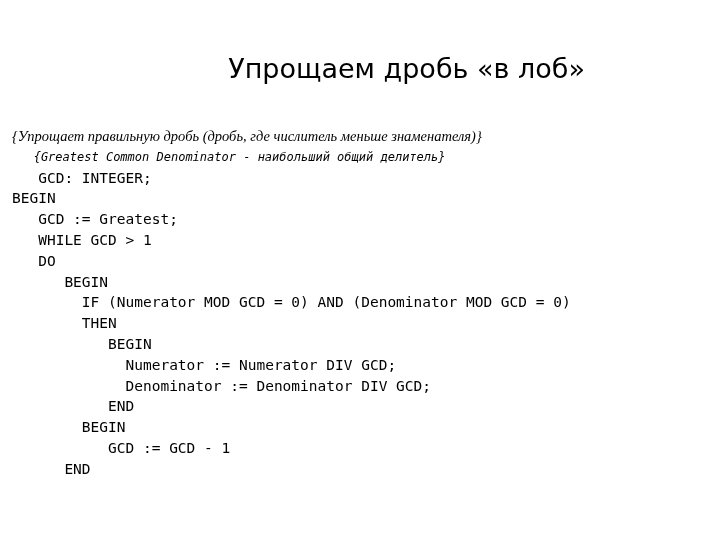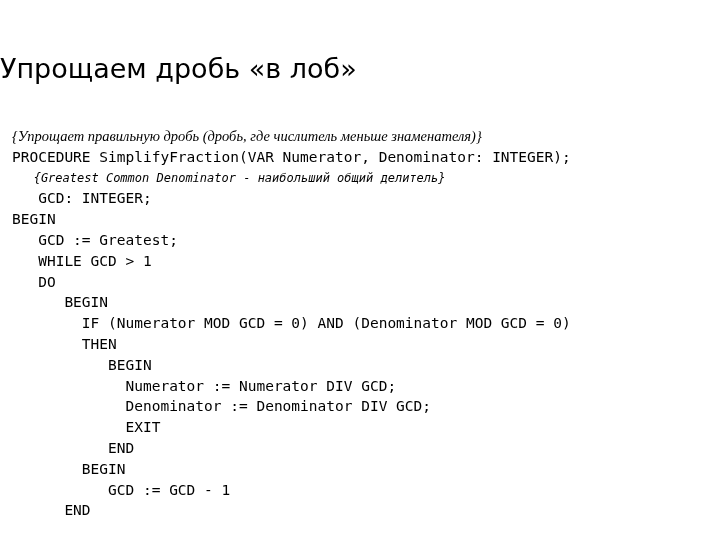--- a/index.html
+++ b/index.html
@@ -23,21 +23,21 @@
     width: 720px;
     height: 540px;
     background: #ffffff;
   }
 
   .slide-title {
     position: absolute;
     left: 0px;
     top: 52px;
     width: 585px;
-    text-align: left;
+    text-align: right;
     font-family: "DejaVu Sans", "Liberation Sans", sans-serif;
     font-size: 27px;
     font-weight: 400;
     line-height: 33px;
     color: #000000;
     letter-spacing: 0px;
     white-space: nowrap;
   }
 
   .code-block {
@@ -70,33 +70,31 @@
 </style>
 </head>
 <body>
 
 <div class="slide">
 
   <div class="slide-title">Упрощаем дробь «в лоб»</div>
 
   <div class="code-block">
       <div class="code-line comment">{Упрощает правильную дробь (дробь, где числитель меньше знаменателя)}</div>
-      <div class="code-line">PROCEDURE SimplifyFraction(VAR Numerator, Denominator: INTEGER);</div>
       <div class="code-line comment-inner">   {Greatest Common Denominator - наибольший общий делитель}</div>
       <div class="code-line">   GCD: INTEGER;</div>
       <div class="code-line">BEGIN</div>
       <div class="code-line">   GCD := Greatest;</div>
       <div class="code-line">   WHILE GCD &gt; 1</div>
       <div class="code-line">   DO</div>
       <div class="code-line">      BEGIN</div>
       <div class="code-line">        IF (Numerator MOD GCD = 0) AND (Denominator MOD GCD = 0)</div>
       <div class="code-line">        THEN</div>
       <div class="code-line">           BEGIN</div>
       <div class="code-line">             Numerator := Numerator DIV GCD;</div>
       <div class="code-line">             Denominator := Denominator DIV GCD;</div>
-      <div class="code-line">             EXIT</div>
       <div class="code-line">           END</div>
       <div class="code-line">        BEGIN</div>
       <div class="code-line">           GCD := GCD - 1</div>
       <div class="code-line">      END</div>
     </div>
 
 </div>
 
 </body></html>

